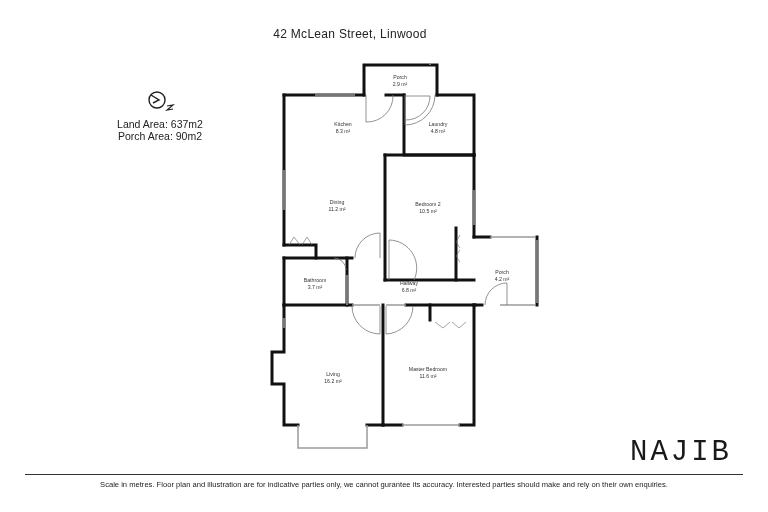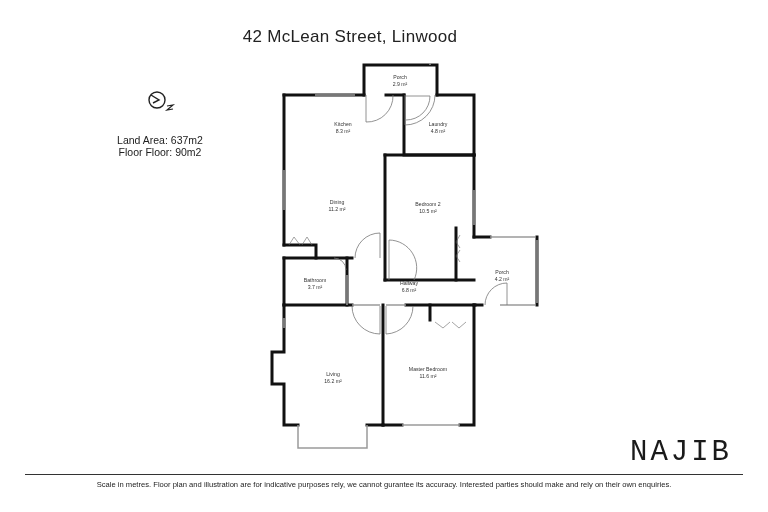--- a/index.html
+++ b/index.html
@@ -1,42 +1,42 @@
 <!DOCTYPE html>
 <html><head>
 <meta charset="utf-8">
 <style>
   html, body { margin: 0; padding: 0; background: #ffffff; }
   body { width: 768px; height: 512px; position: relative; overflow: hidden;
          font-family: "Liberation Sans", "DejaVu Sans", sans-serif; color: #222; }
   .title { position: absolute; left: 0; width: 700px; top: 27px; text-align: center;
-           font-size: 17px; letter-spacing: 0.3px; color: #222; }
+           font-size: 12px; letter-spacing: 0.3px; color: #222; }
   .compass { position: absolute; left: 145px; top: 88px; width: 40px; height: 28px; }
   .areas { position: absolute; left: 100px; top: 118px; width: 120px; text-align: center;
-           font-size: 10.5px; line-height: 12px; color: #222; margin-top: 16px; }
+           font-size: 10.5px; line-height: 12px; color: #222; }
   .plan { position: absolute; left: 0; top: 0; width: 768px; height: 512px; }
   .room-label { position: absolute; text-align: center; font-size: 5.2px; line-height: 6.5px; color: #333; white-space: nowrap; transform: translateX(-50%); }
   .brand { position: absolute; left: 630px; top: 436px; font-size: 29px; letter-spacing: 3px; color: #1a1a1a; font-weight: 400; font-family: Liberation Mono, monospace; }
   .rule { position: absolute; left: 25px; top: 474px; width: 718px; height: 1px; background: #333; }
   .disclaimer { position: absolute; left: 0; width: 768px; top: 480px; text-align: center; font-size: 7.6px; color: #222; }
 </style>
 </head>
 <body>
 
 <div class="title">42 McLean Street, Linwood</div>
 
 <svg class="compass" viewBox="0 0 40 28">
   <circle cx="12" cy="12" r="8" fill="none" stroke="#222" stroke-width="1.4"></circle>
   <path d="M6 7 L14 12 L8 15" fill="none" stroke="#222" stroke-width="1.4"></path>
   <path d="M22 18 L28 17 L22 22 L28 21" fill="none" stroke="#222" stroke-width="1.2"></path>
 </svg>
 
 <div class="areas">
   <div>Land Area: 637m2</div>
-  <div>Floor Floor: 90m2</div>
+  <div>Porch Area: 90m2</div>
 </div>
 
 <svg class="plan" viewBox="0 0 768 512">
   <g fill="none" stroke="#111" stroke-width="3" stroke-linecap="square">
 
     <path d="M364 95 V65 H437 V95"></path>
 
     <path d="M284 95 H364"></path>
     <path d="M386 95 H404"></path>
     <path d="M437 95 H474 V155"></path>
@@ -143,13 +143,13 @@
   <div>Living</div>
   <div>16.2 m²</div>
 </div>
 <div class="room-label" style="left:428px; top:366px;">
   <div>Master Bedroom</div>
   <div>11.6 m²</div>
 </div>
 
 <div class="brand">NAJIB</div>
 <div class="rule"></div>
-<div class="disclaimer">Scale in metres. Floor plan and illustration are for indicative purposes rely, we cannot gurantee its accuracy. Interested parties should make and rely on their own enquiries.</div>
+<div class="disclaimer">Scale in metres. Floor plan and illustration are for indicative parties only, we cannot gurantee its accuracy. Interested parties should make and rely on their own enquiries.</div>
 
 </body></html>

